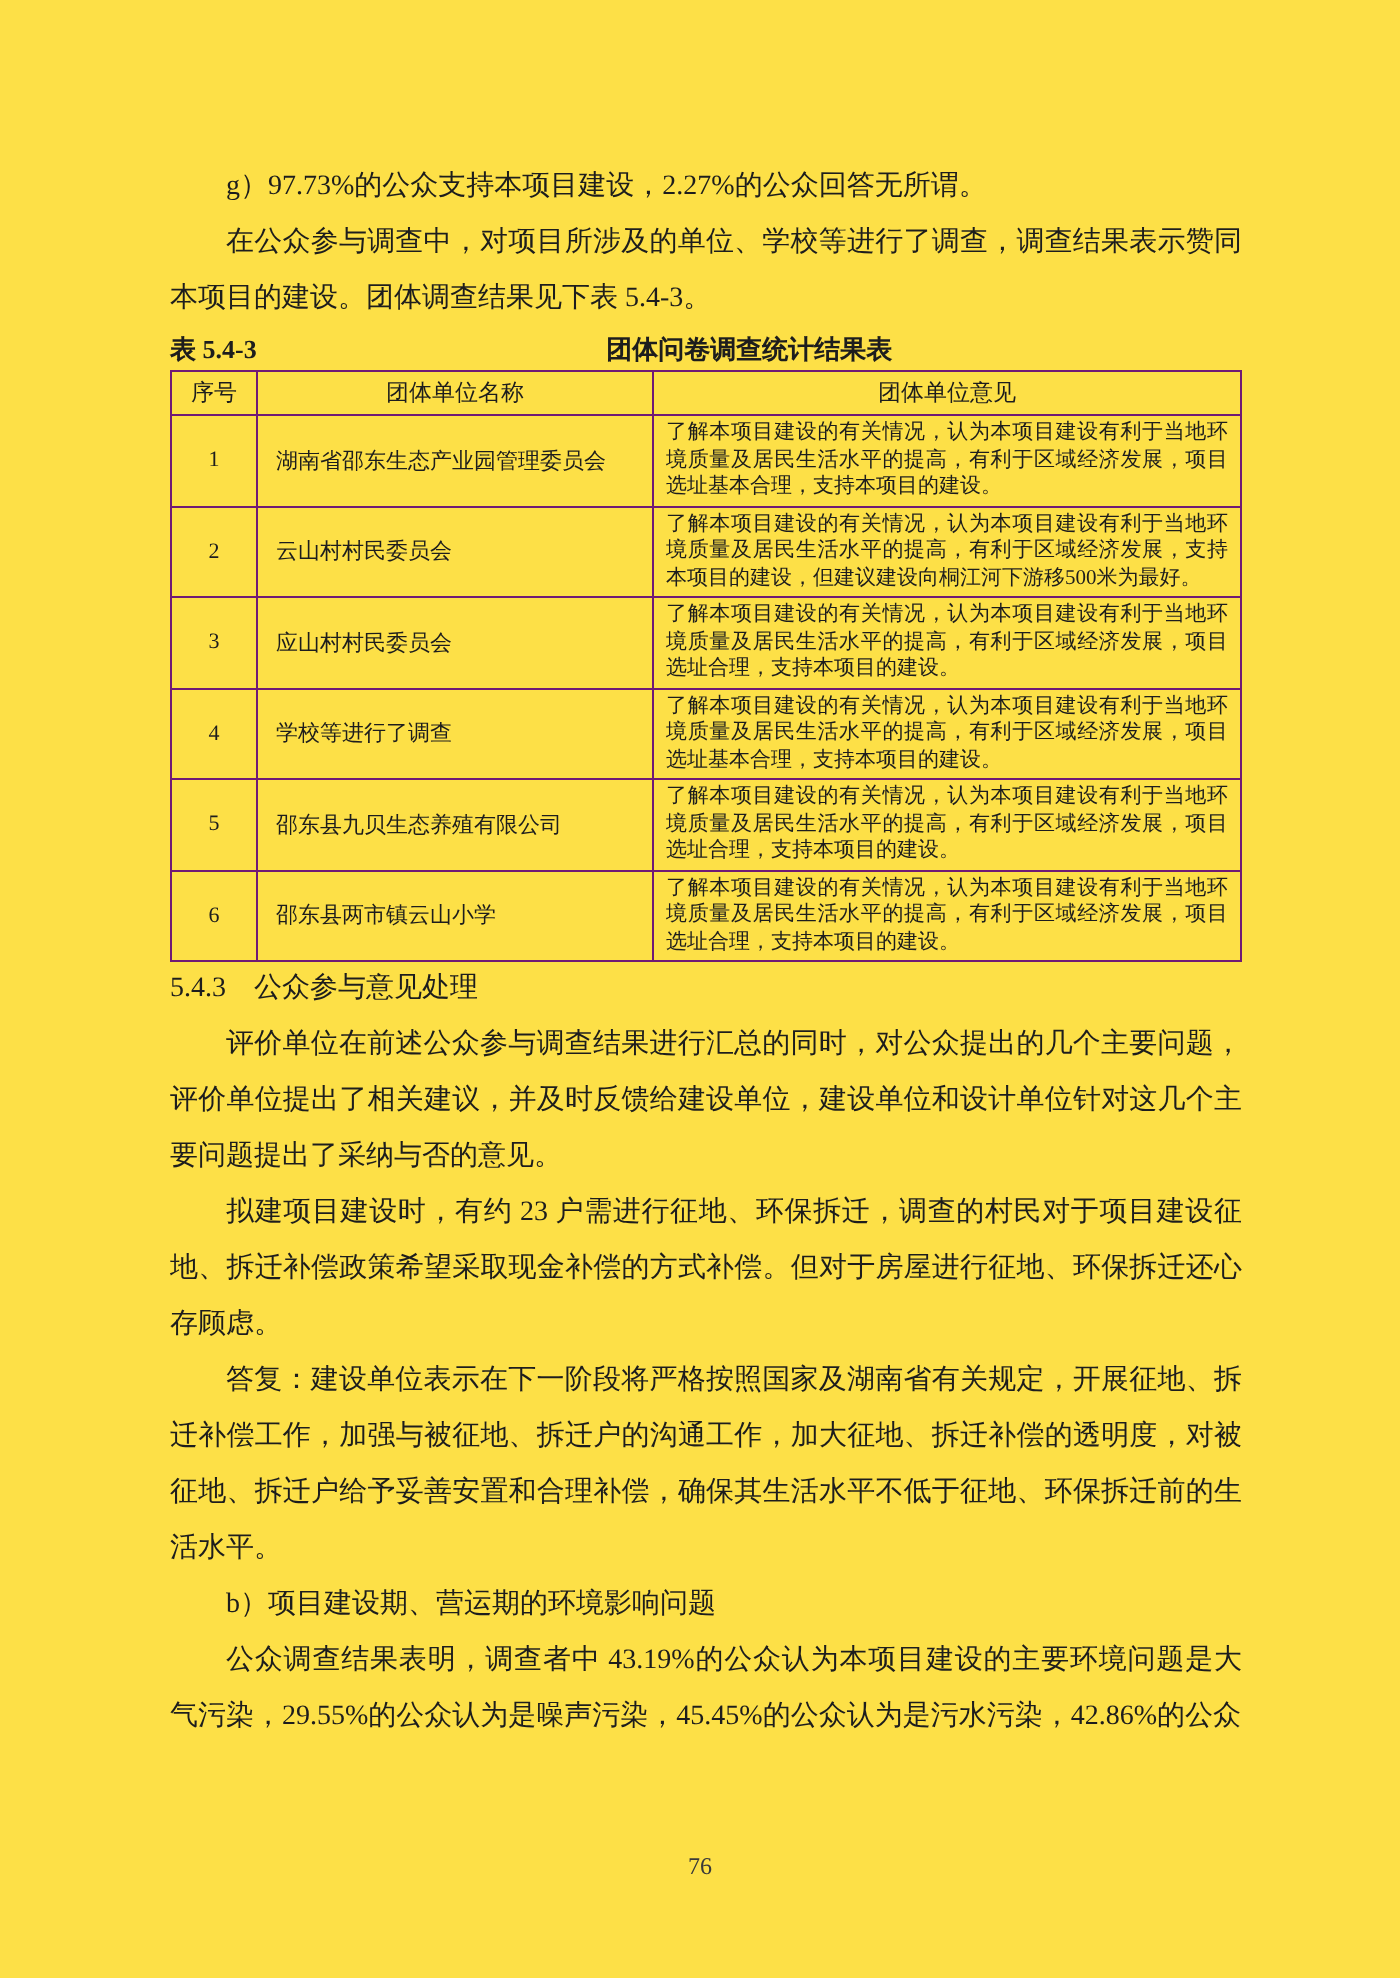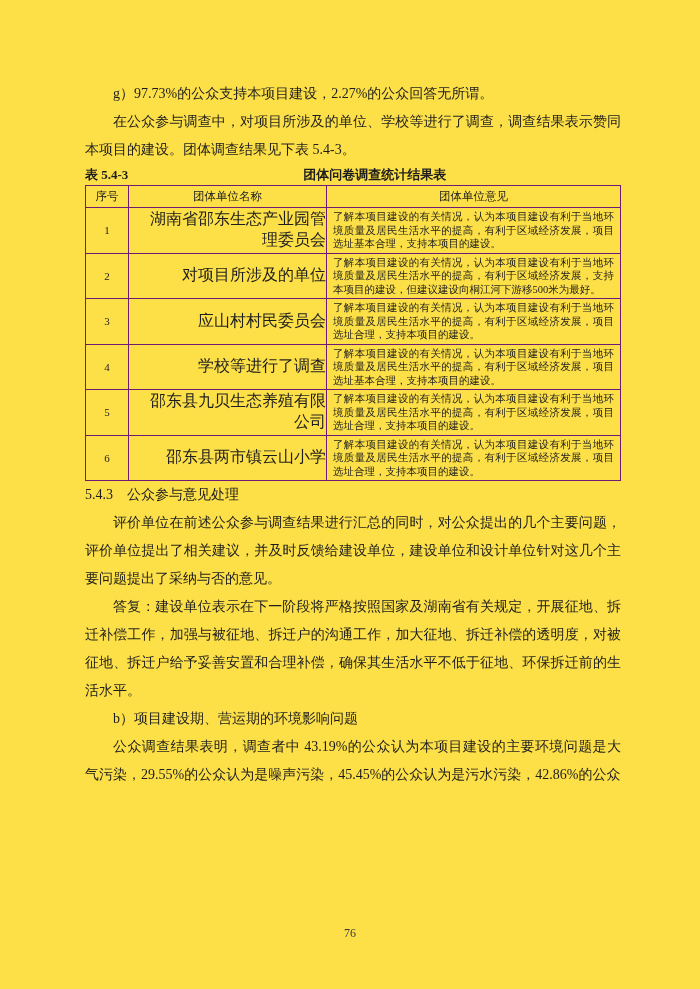--- a/index.html
+++ b/index.html
@@ -57,23 +57,23 @@
     font-weight: normal;
     font-size: 11.5px;
     text-align: center;
   }
   table.group-table td { height: 40px; margin-left: 29px; }
   td.cell-no {
     text-align: center;
     font-size: 11px;
   }
   td.cell-name {
-    font-size: 16px;
+    font-size: 11px;
     padding-left: 9px;
-    text-align: right;
+    text-align: left;
   }
   td.cell-opinion {
     font-size: 10.5px;
     line-height: 13.5px;
     padding: 2px 6px;
     text-align: justify;
   }
   .footer-pagenum {
     position: absolute;
     top: 926px;
@@ -114,21 +114,21 @@
         </tr>
       </thead>
       <tbody>
           <tr>
             <td class="cell-no">1</td>
             <td class="cell-name">湖南省邵东生态产业园管理委员会</td>
             <td class="cell-opinion">了解本项目建设的有关情况，认为本项目建设有利于当地环境质量及居民生活水平的提高，有利于区域经济发展，项目选址基本合理，支持本项目的建设。</td>
           </tr>
           <tr>
             <td class="cell-no">2</td>
-            <td class="cell-name">对项目所涉及的单位</td>
+            <td class="cell-name">云山村村民委员会</td>
             <td class="cell-opinion">了解本项目建设的有关情况，认为本项目建设有利于当地环境质量及居民生活水平的提高，有利于区域经济发展，支持本项目的建设，但建议建设向桐江河下游移500米为最好。</td>
           </tr>
           <tr>
             <td class="cell-no">3</td>
             <td class="cell-name">应山村村民委员会</td>
             <td class="cell-opinion">了解本项目建设的有关情况，认为本项目建设有利于当地环境质量及居民生活水平的提高，有利于区域经济发展，项目选址合理，支持本项目的建设。</td>
           </tr>
           <tr>
             <td class="cell-no">4</td>
             <td class="cell-name">学校等进行了调查</td>
@@ -145,20 +145,21 @@
             <td class="cell-opinion">了解本项目建设的有关情况，认为本项目建设有利于当地环境质量及居民生活水平的提高，有利于区域经济发展，项目选址合理，支持本项目的建设。</td>
           </tr>
         </tbody>
     </table>
 
     <p class="heading">5.4.3　公众参与意见处理</p>
 
     <p class="bodyline indent">评价单位在前述公众参与调查结果进行汇总的同时，对公众提出的几个主要问题，评价单位提出了相关建议，并及时反馈给建设单位，建设单位和设计单位针对这几个主要问题提出了采纳与否的意见。</p>
 
 
+    <p class="bodyline indent">拟建项目建设时，有约 23 户需进行征地、环保拆迁，调查的村民对于项目建设征地、拆迁补偿政策希望采取现金补偿的方式补偿。但对于房屋进行征地、环保拆迁还心存顾虑。</p>
 
     <p class="bodyline indent">答复：建设单位表示在下一阶段将严格按照国家及湖南省有关规定，开展征地、拆迁补偿工作，加强与被征地、拆迁户的沟通工作，加大征地、拆迁补偿的透明度，对被征地、拆迁户给予妥善安置和合理补偿，确保其生活水平不低于征地、环保拆迁前的生活水平。</p>
 
     <p class="bodyline indent">b）项目建设期、营运期的环境影响问题</p>
 
     <p class="bodyline indent">公众调查结果表明，调查者中 43.19%的公众认为本项目建设的主要环境问题是大气污染，29.55%的公众认为是噪声污染，45.45%的公众认为是污水污染，42.86%的公众</p>
 
   </div>
 
   <div class="footer-pagenum">76</div>

